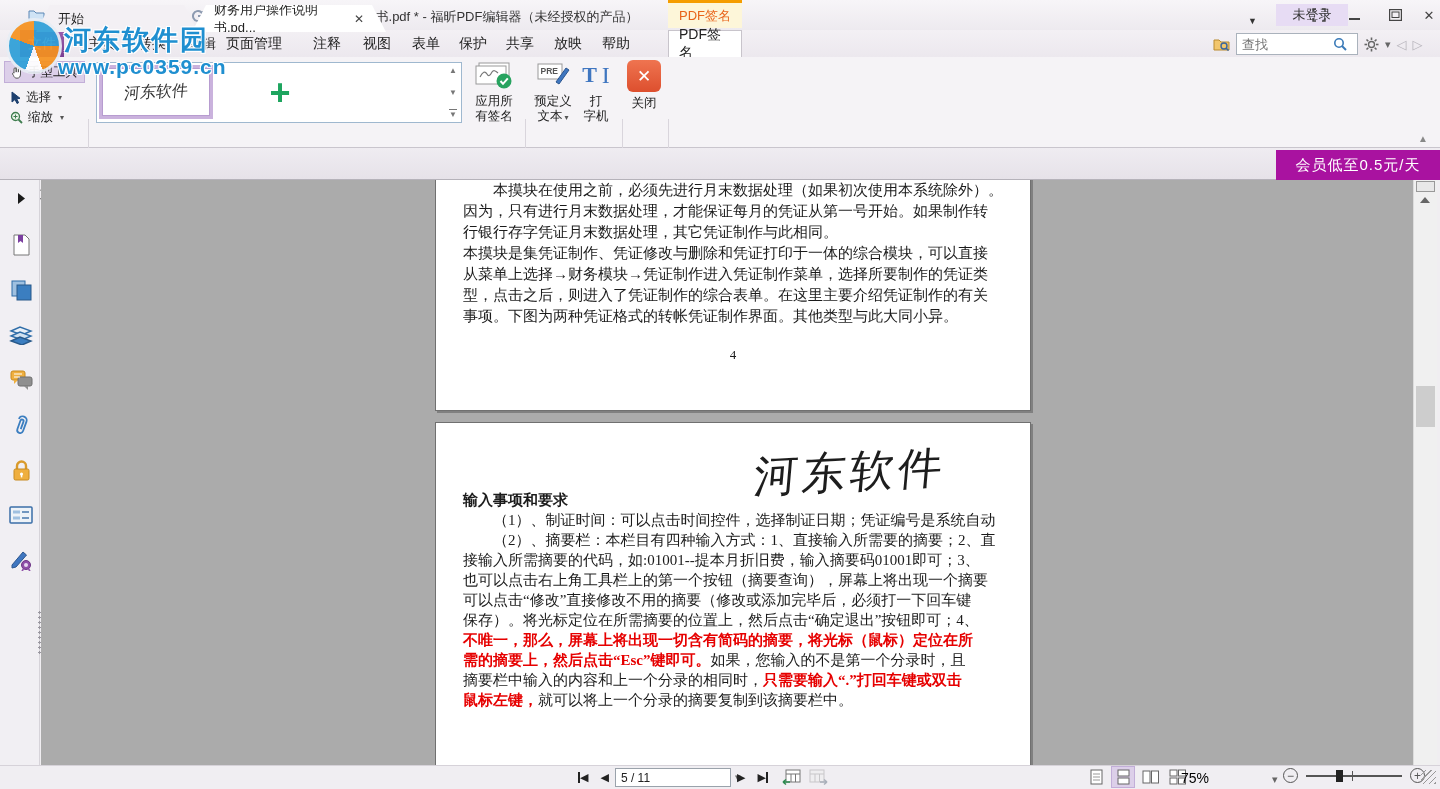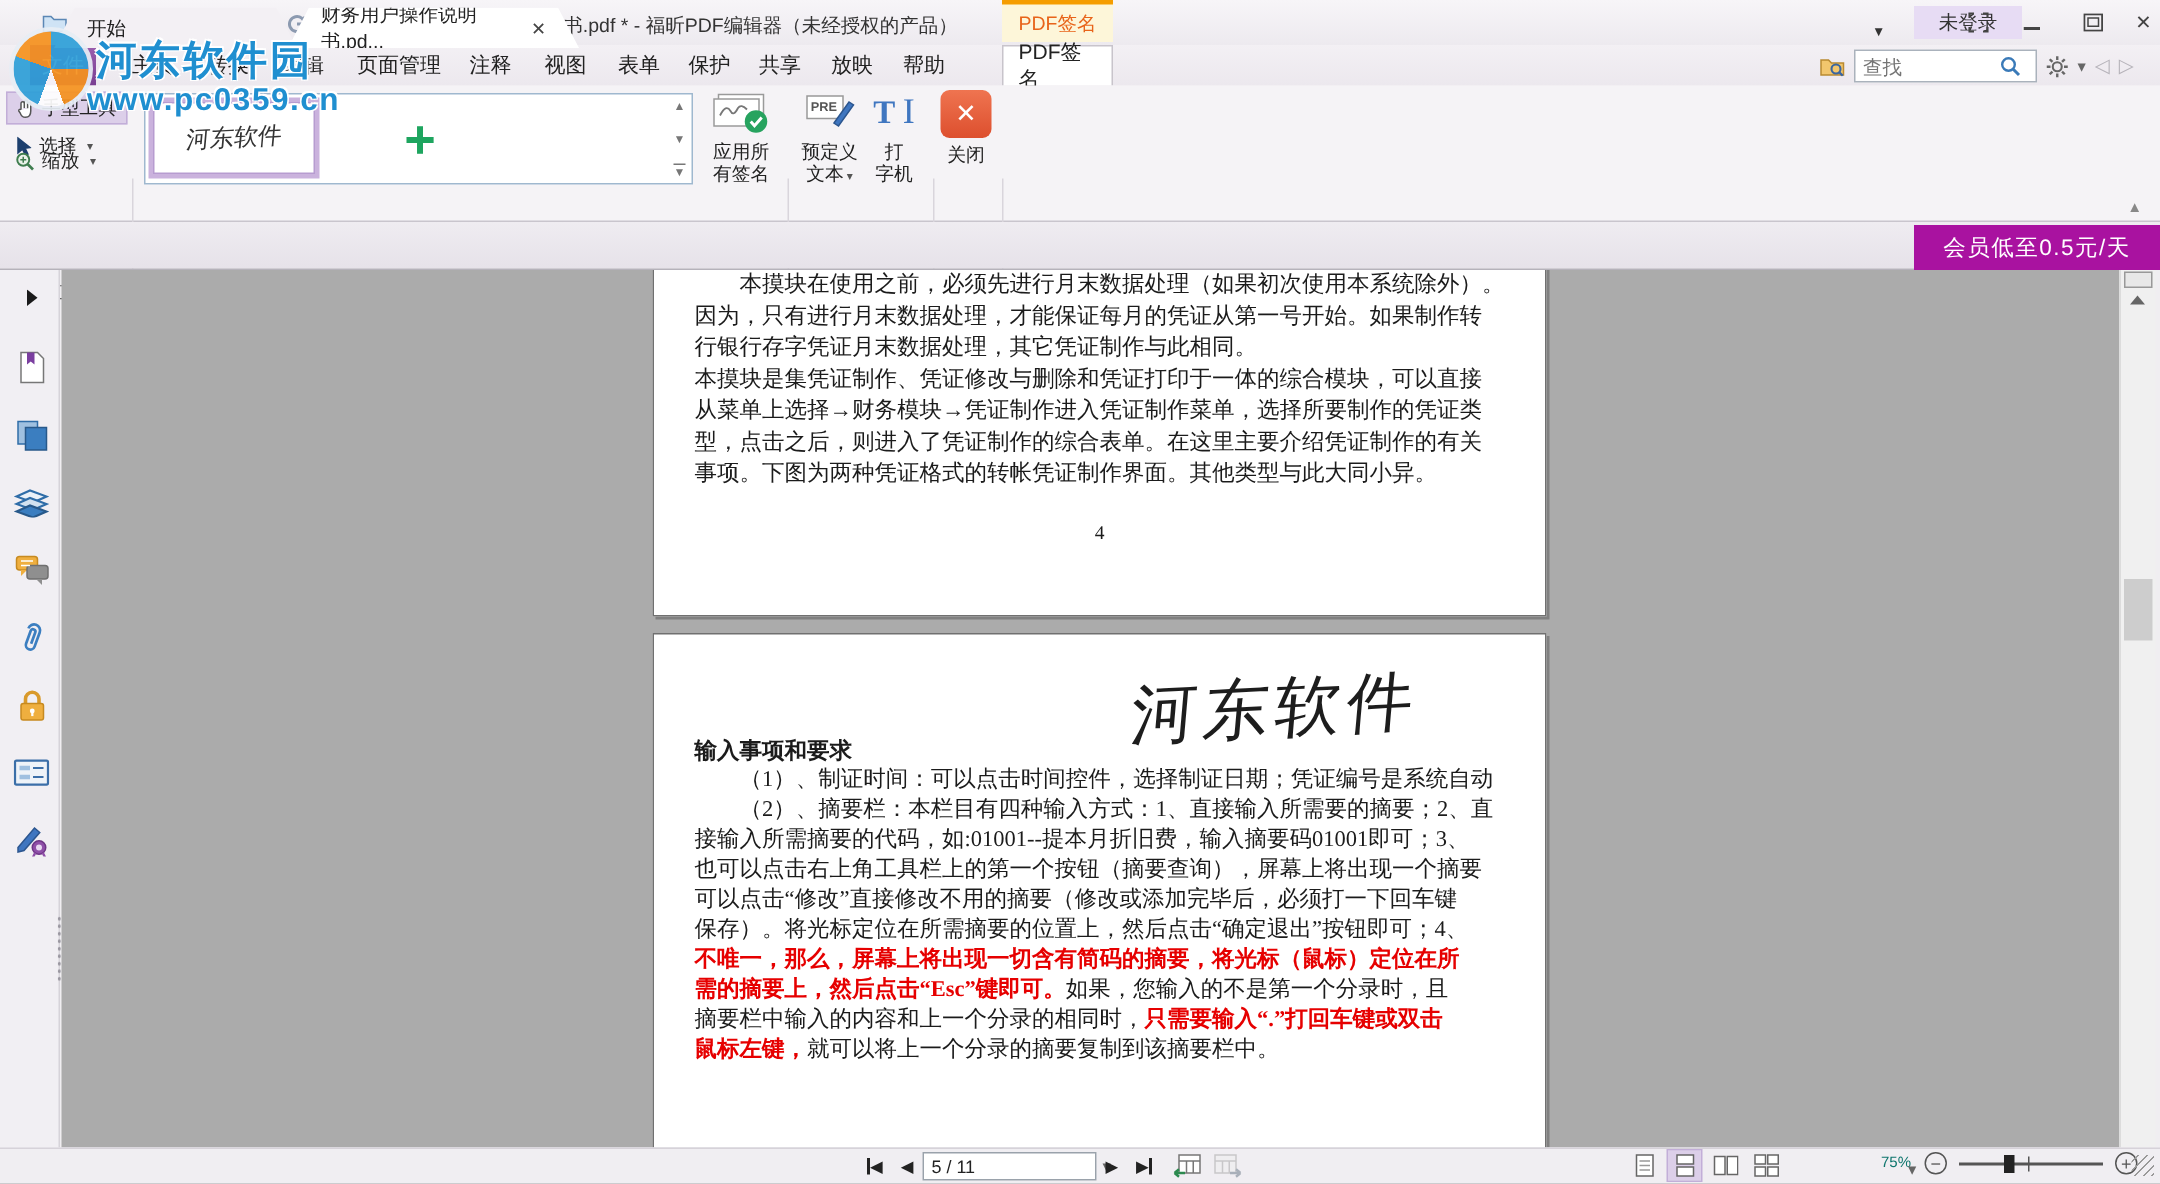--- a/index.html
+++ b/index.html
@@ -79,21 +79,21 @@
   
   .statusbar { position:absolute; left:0; top:765px; width:1440px; height:24px; background:#f0eef2; border-top:1px solid #d6d2d9; }
   .nav { position:absolute; top:768px; display:flex; align-items:center; color:#333; }
   .navbtn { font-size:11px; color:#222; margin:0 6px; display:flex; align-items:center; }
   .navbtn .bar { width:2px; height:11px; background:#222; }
   .pagebox { width:116px; height:19px; border:1px solid #9aa2ab; background:#fff; display:flex; align-items:center; justify-content:space-between; padding:0 5px;gap:24px; }
   .pagebox input { border:none; outline:none; width:90px; font-size:12px; font-family:inherit; color:#222; background:transparent; }
   .layouts { position:absolute; left:1085px; top:767px; display:flex; gap:5px; }
   .lay { width:22px; height:20px; display:flex; align-items:center; justify-content:center; }
   .lay.hl { background:#dccfe9; outline:1px solid #c2aed8; }
-  .zoomlvl { position:absolute; left:1241px; top:770px; font-size:10px; color:#0f766e; width:46px; text-align:center; }
+  .zoomlvl { position:absolute; left:1172px; top:770px; font-size:14px; color:#000000; width:46px; text-align:center; }
   .zslider { position:absolute; left:1283px; top:768px; display:flex; align-items:center; gap:8px; }
   .zs-track { position:relative; width:96px; height:2px; background:#555; }
   .zs-tick { position:absolute; left:46px; top:-4px; width:1px; height:10px; background:#555; }
   .zs-thumb { position:absolute; left:30px; top:-5px; width:7px; height:12px; background:#222; }
   .zcirc { width:15px; height:15px; border:1px solid #555; border-radius:50%; color:#555; display:flex; align-items:center; justify-content:center; font-size:12px; line-height:1; }
   .grip { position:absolute; left:1421px; top:770px; width:15px; height:14px;
           background:repeating-linear-gradient(135deg,transparent 0 3px,#999 3px 4px); }
 
   
   .watermark { position:absolute; left:0; top:8px; z-index:50; pointer-events:none; }
@@ -185,21 +185,21 @@
         </svg>
     </div>
     <div class="winctl" style="left:1412px;">✕</div>
   </div>
 
   <div class="menurow"></div>
   <div class="file-btn">文件</div>
   <span class="mtab" style="left:78px;">主页</span>
   <span class="mtab" style="left:128px;">转换</span>
   <span class="mtab" style="left:178px;">编辑</span>
-  <span class="mtab" style="left:228px;">页面管理</span>
+  <span class="mtab" style="left:216px;">页面管理</span>
   <span class="mtab" style="left:303px;">注释</span>
   <span class="mtab" style="left:353px;">视图</span>
   <span class="mtab" style="left:402px;">表单</span>
   <span class="mtab" style="left:449px;">保护</span>
   <span class="mtab" style="left:496px;">共享</span>
   <span class="mtab" style="left:544px;">放映</span>
   <span class="mtab" style="left:592px;">帮助</span>
   <span class="mtab active" style="left:668px; width:74px; justify-content:center;">PDF签名</span>
 
   <div class="findbar" style="left:1213px;">
@@ -257,21 +257,21 @@
       </svg>
     <span>手型工具</span>
   </div>
   <div class="toolbtn" style="top:86px;">
     <svg width="11" height="13">
         <path d="M2 1 L2 11 L5 8.5 L7 12.5 L8.6 11.7 L6.7 7.8 L10 7.3 Z" fill="#1c3f6e" stroke="#1c3f6e"></path>
       </svg>
     <span>选择</span>
       <span class="dd">▾</span>
   </div>
-  <div class="toolbtn" style="top:96px;">
+  <div class="toolbtn" style="top:106px;">
     <svg width="13" height="13">
         <circle cx="5.5" cy="5.5" r="4" fill="#e9f2e9" stroke="#3f7d4f" stroke-width="1.3"></circle>
         <line x1="8.5" y1="8.5" x2="12" y2="12" stroke="#3f7d4f" stroke-width="1.8"></line>
         <line x1="3.5" y1="5.5" x2="7.5" y2="5.5" stroke="#3f7d4f"></line>
         <line x1="5.5" y1="3.5" x2="5.5" y2="7.5" stroke="#3f7d4f"></line>
       </svg>
     <span>缩放</span>
       <span class="dd">▾</span>
   </div>
 

